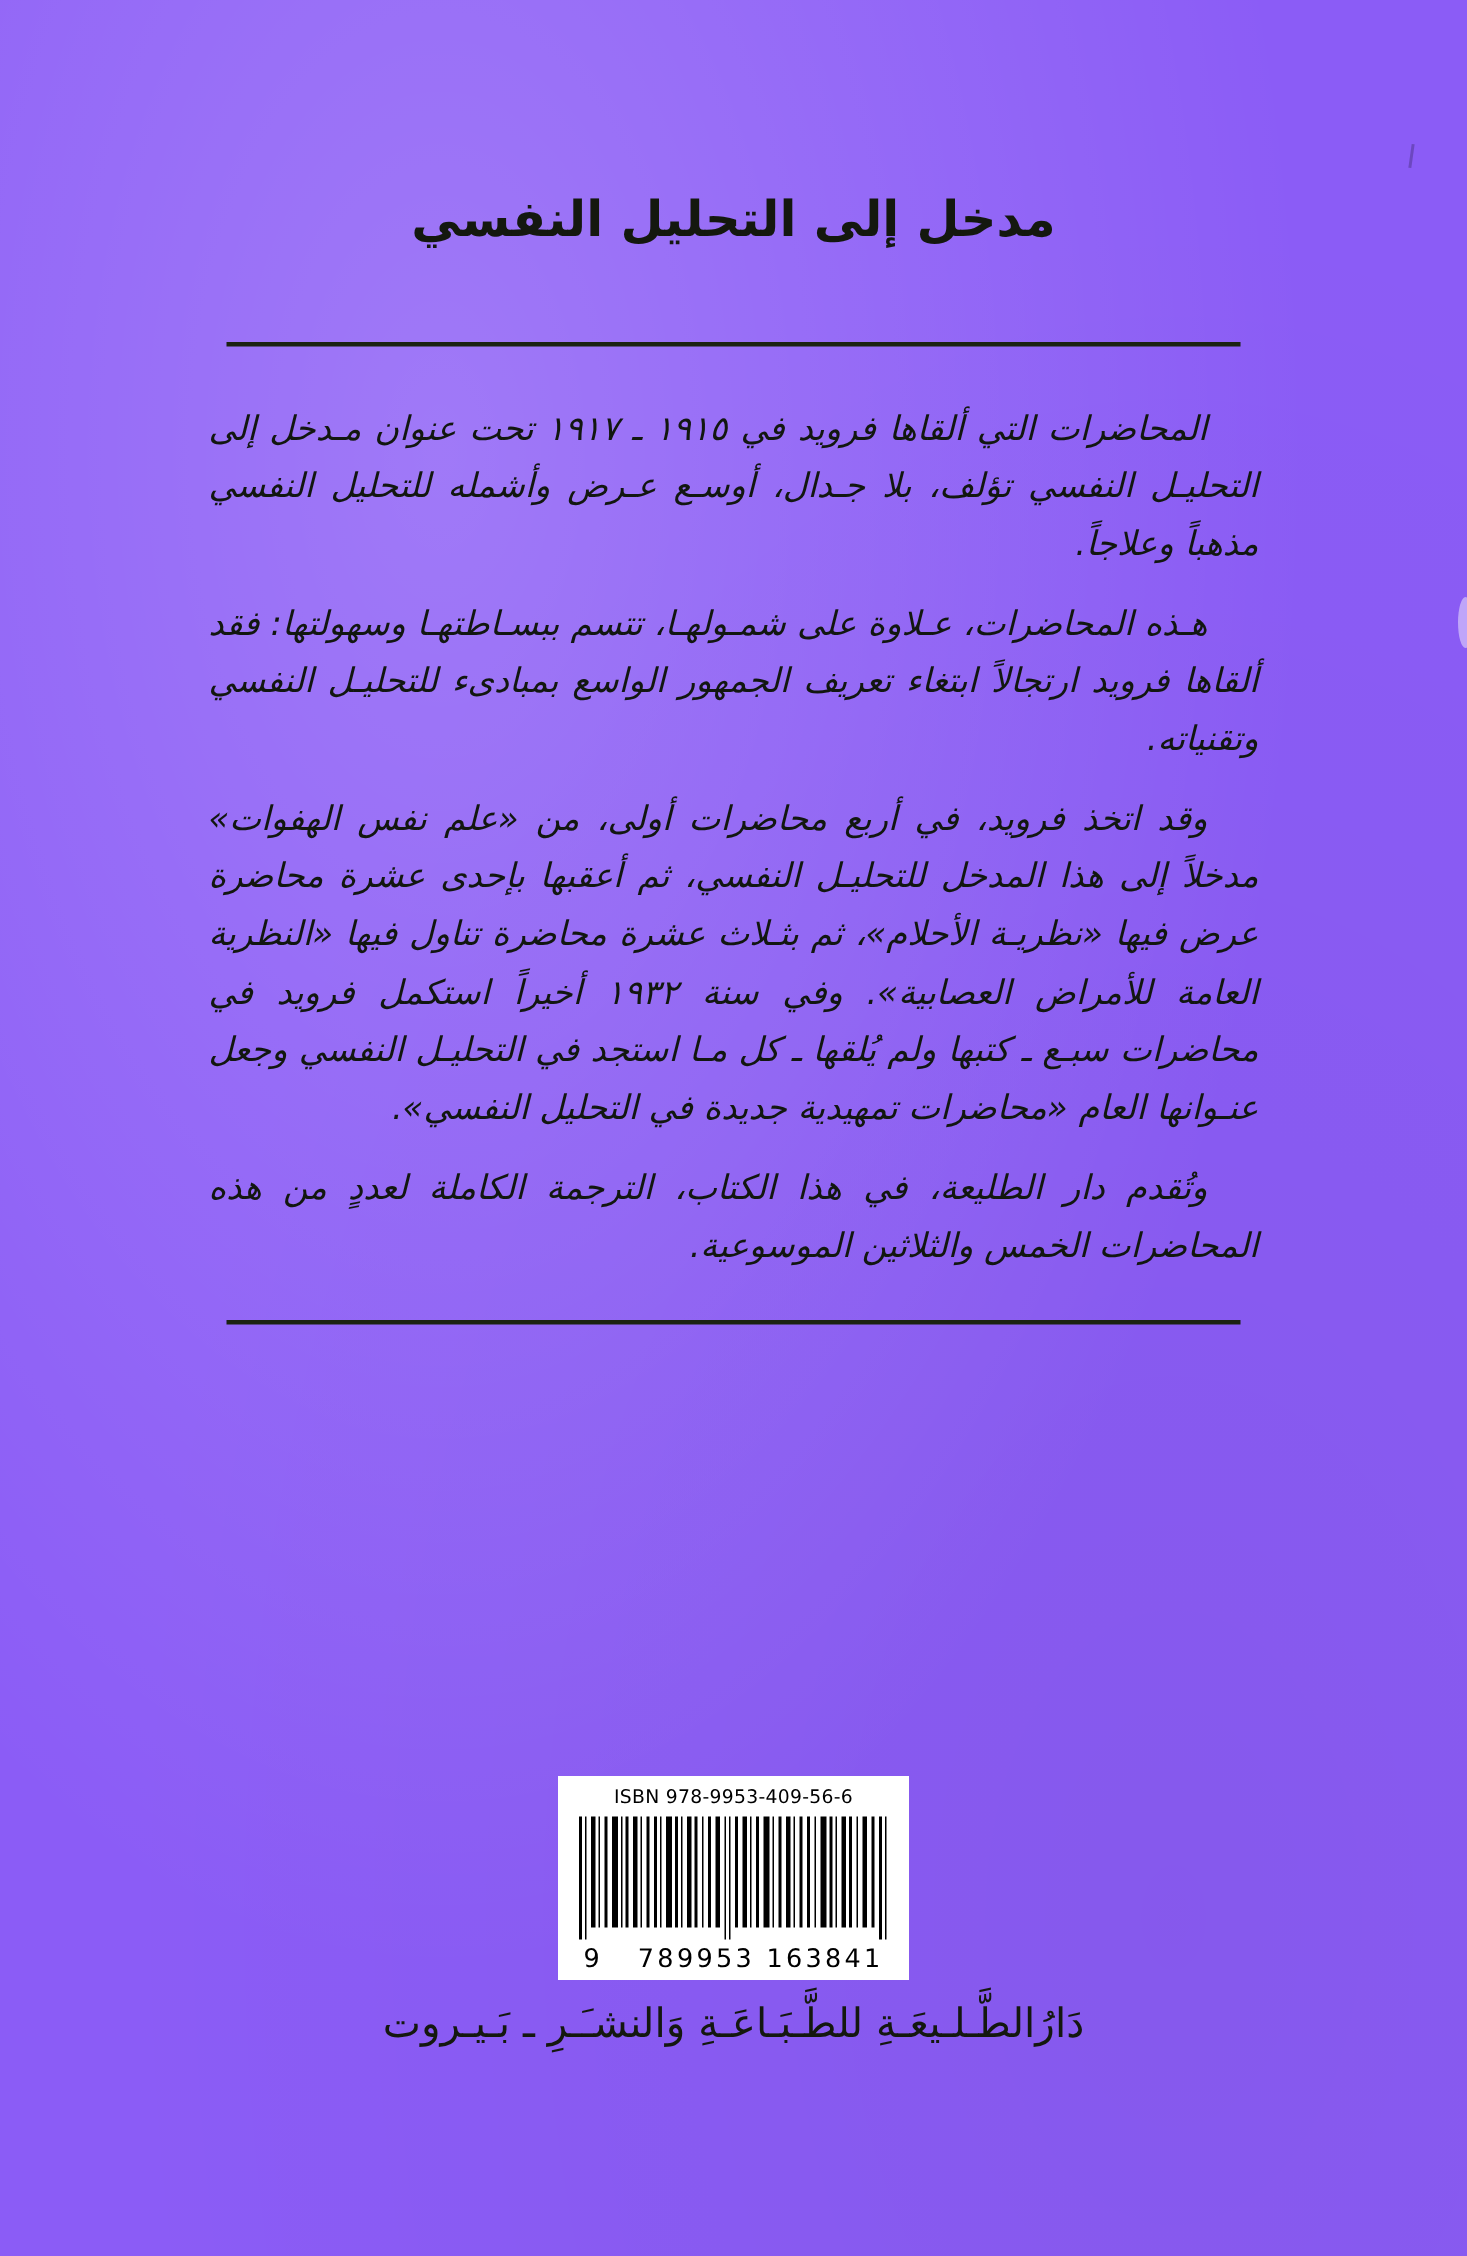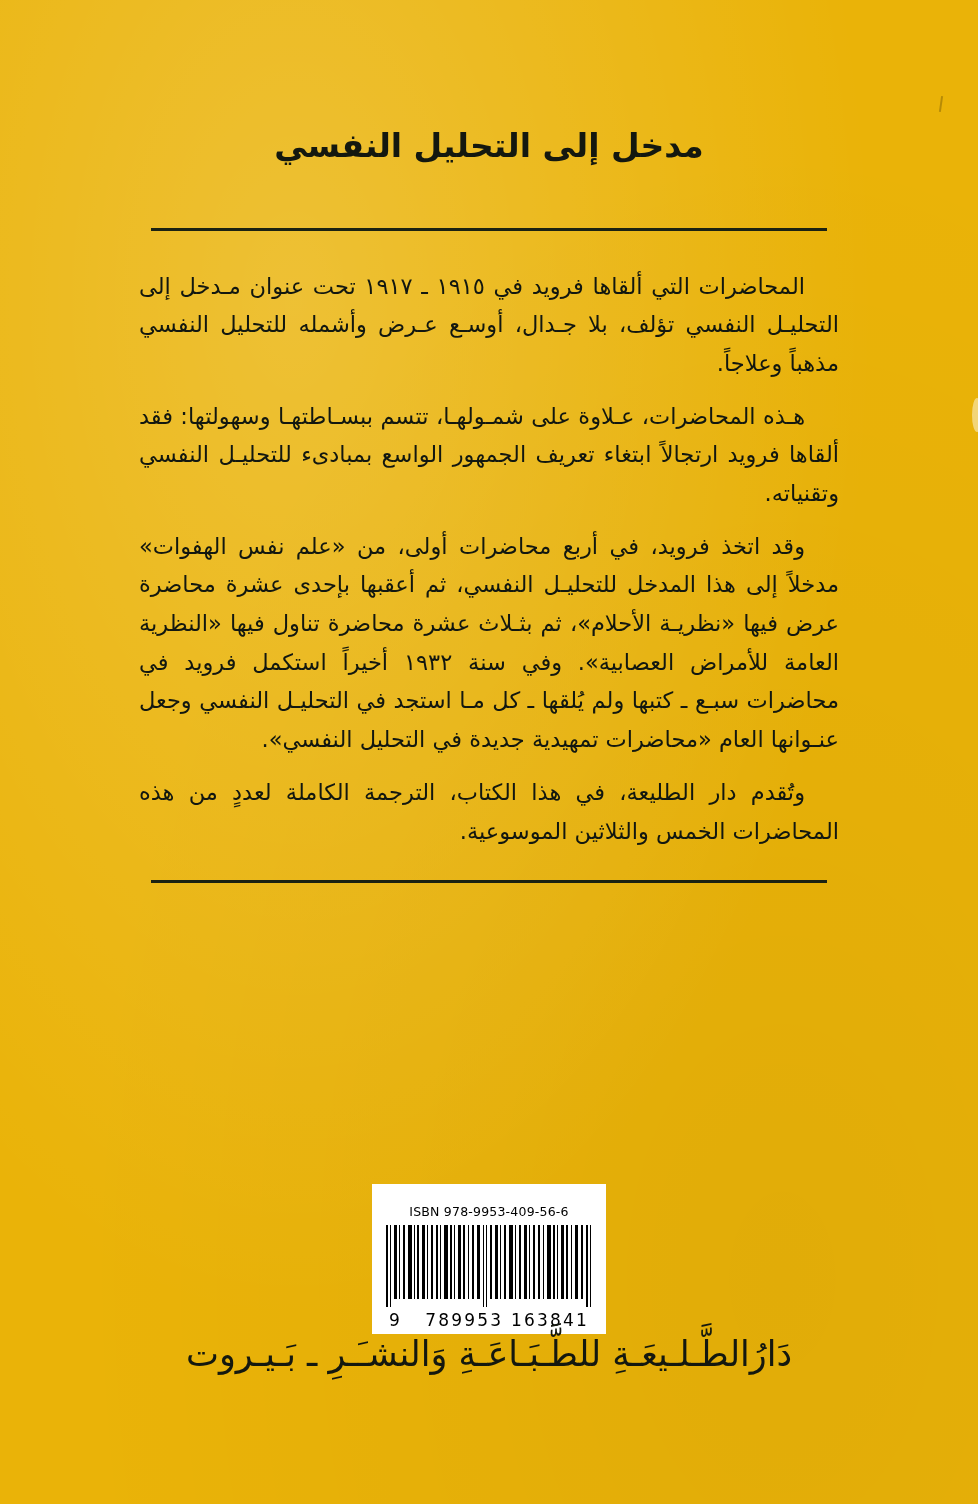--- a/index.html
+++ b/index.html
@@ -7,21 +7,21 @@
     padding: 0;
     background: #ffffff;
   }
   body {
     font-family: "DejaVu Sans", sans-serif;
   }
   .page {
     position: relative;
     width: 978px;
     height: 1504px;
-    background: #eab308;
+    background: #8b5cf6;
     overflow: hidden;
   }
   
   .page::before {
     content: "";
     position: absolute;
     inset: 0;
     background:
       radial-gradient(ellipse at 30% 20%, rgba(255,255,255,0.18), rgba(255,255,255,0) 60%),
       radial-gradient(ellipse at 80% 85%, rgba(0,0,0,0.04), rgba(0,0,0,0) 65%);
@@ -57,32 +57,33 @@
     font-size: 22.5px;
     line-height: 1.72;
     color: #121710;
     text-align: justify;
     text-justify: inter-word;
     direction: rtl;
   }
   .body-text p {
     margin: 0 0 14px 0;
     text-indent: 34px;
+    font-style: italic;
   }
   .body-text p:last-child {
     margin-bottom: 12px;
   }
   .barcode-wrap {
     position: absolute;
     top: 1184px;
     left: 50%;
     transform: translateX(-50%);
     width: 234px;
     background: #ffffff;
-    padding: 20px 6px 4px 6px;
+    padding: 6px 6px 4px 6px;
     box-sizing: border-box;
     text-align: center;
   }
   .isbn-text {
     font-family: "DejaVu Sans", sans-serif;
     font-size: 12.5px;
     color: #000;
     letter-spacing: 0.2px;
     direction: ltr;
     margin-bottom: 4px;
@@ -103,21 +104,21 @@
     margin-top: 1px;
     white-space: nowrap;
   }
   .publisher {
     position: absolute;
     top: 1334px;
     left: 0;
     right: 0;
     text-align: center;
     font-family: "DejaVu Sans", sans-serif;
-    font-size: 35px;
+    font-size: 27px;
     color: #14180f;
     direction: rtl;
     letter-spacing: 1px;
   }
   .spine-mark {
     position: absolute;
     top: 96px;
     right: 36px;
     width: 2px;
     height: 16px;

